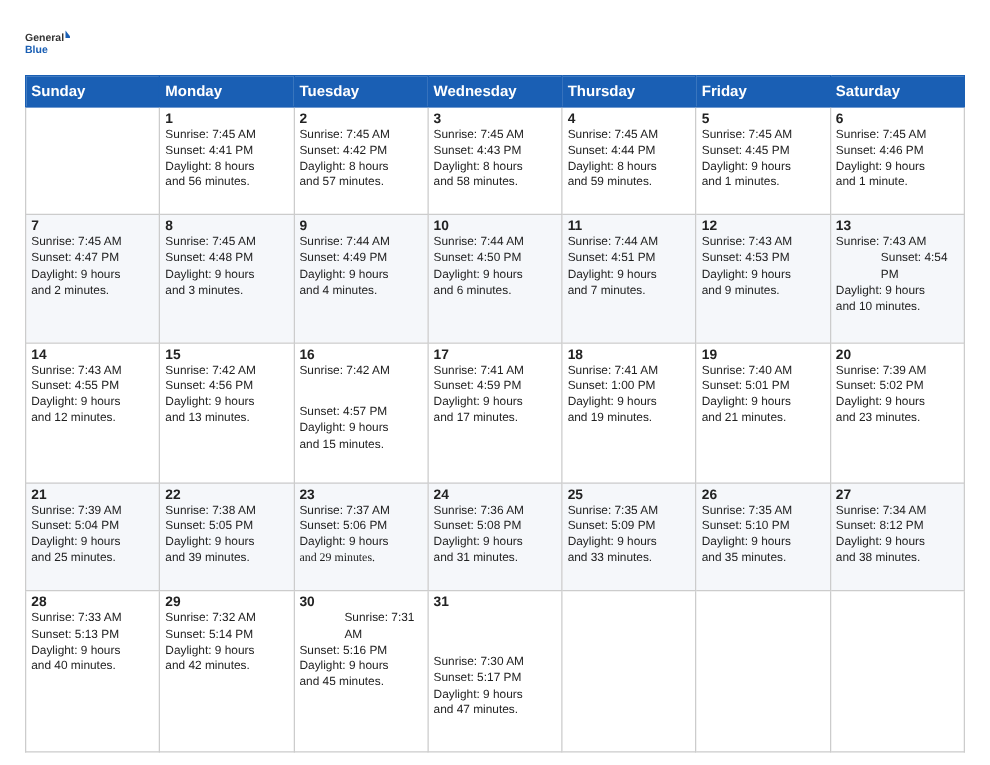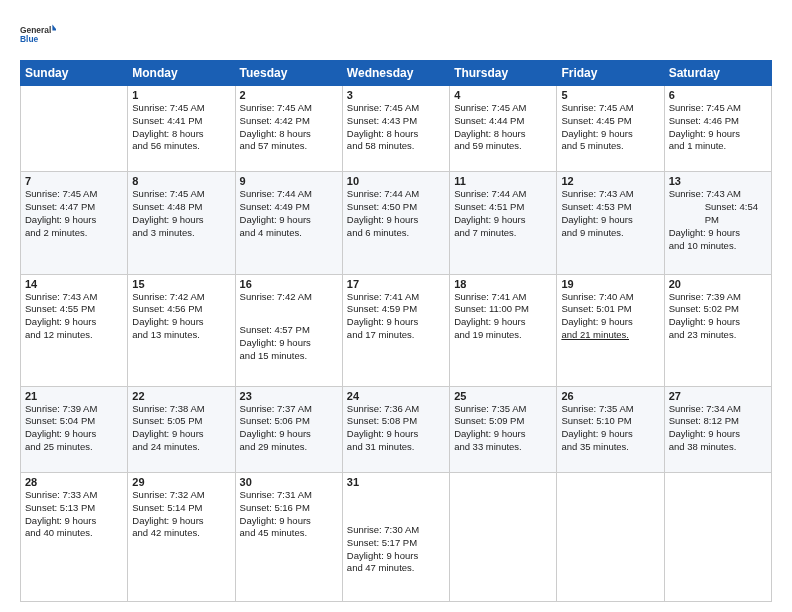--- a/index.html
+++ b/index.html
@@ -138,21 +138,21 @@
             <div style="line-height: 1.35;">Sunrise: 7:45 AM</div>
             <div style="line-height: 1.35;">Sunset: 4:44 PM</div>
             <div style="line-height: 1.35;">Daylight: 8 hours</div>
             <div style="line-height: 1.35;">and 59 minutes.</div>
           </td>
           <td>
             <span class="day-num">5</span>
             <div style="line-height: 1.35;">Sunrise: 7:45 AM</div>
             <div style="line-height: 1.35;">Sunset: 4:45 PM</div>
             <div style="line-height: 1.35;">Daylight: 9 hours</div>
-            <div style="line-height: 1.35;">and 5 minutes.</div>
+            <div style="line-height: 1.35;">and 1 minutes.</div>
           </td>
           <td>
             <span class="day-num">6</span>
             <div style="line-height: 1.35;">Sunrise: 7:45 AM</div>
             <div style="line-height: 1.35;">Sunset: 4:46 PM</div>
             <div style="line-height: 1.35;">Daylight: 9 hours</div>
             <div style="line-height: 1.35;">and 1 minute.</div>
           </td>
         </tr>
         <tr>
@@ -231,30 +231,30 @@
           <td>
             <span class="day-num">17</span>
             <div style="line-height: 1.35;">Sunrise: 7:41 AM</div>
             <div style="line-height: 1.35;">Sunset: 4:59 PM</div>
             <div style="line-height: 1.35;">Daylight: 9 hours</div>
             <div style="line-height: 1.35;">and 17 minutes.</div>
           </td>
           <td>
             <span class="day-num">18</span>
             <div style="line-height: 1.35;">Sunrise: 7:41 AM</div>
-            <div style="line-height: 1.35;">Sunset: 11:00 PM</div>
+            <div style="line-height: 1.35;">Sunset: 1:00 PM</div>
             <div style="line-height: 1.35;">Daylight: 9 hours</div>
             <div style="line-height: 1.35;">and 19 minutes.</div>
           </td>
           <td>
             <span class="day-num">19</span>
             <div style="line-height: 1.35;">Sunrise: 7:40 AM</div>
             <div style="line-height: 1.35;">Sunset: 5:01 PM</div>
             <div style="line-height: 1.35;">Daylight: 9 hours</div>
-            <div style="line-height: 1.35; text-decoration: underline;">and 21 minutes.</div>
+            <div style="line-height: 1.35;">and 21 minutes.</div>
           </td>
           <td>
             <span class="day-num">20</span>
             <div style="line-height: 1.35;">Sunrise: 7:39 AM</div>
             <div style="line-height: 1.35;">Sunset: 5:02 PM</div>
             <div style="line-height: 1.35;">Daylight: 9 hours</div>
             <div style="line-height: 1.35;">and 23 minutes.</div>
           </td>
         </tr>
         <tr>
@@ -263,28 +263,28 @@
             <div style="line-height: 1.35;">Sunrise: 7:39 AM</div>
             <div style="line-height: 1.35;">Sunset: 5:04 PM</div>
             <div style="line-height: 1.35;">Daylight: 9 hours</div>
             <div style="line-height: 1.35;">and 25 minutes.</div>
           </td>
           <td>
             <span class="day-num">22</span>
             <div style="line-height: 1.35;">Sunrise: 7:38 AM</div>
             <div style="line-height: 1.35;">Sunset: 5:05 PM</div>
             <div style="line-height: 1.35;">Daylight: 9 hours</div>
-            <div style="line-height: 1.35;">and 24 minutes.</div>
+            <div style="line-height: 1.35;">and 39 minutes.</div>
           </td>
           <td>
             <span class="day-num">23</span>
             <div style="line-height: 1.35;">Sunrise: 7:37 AM</div>
             <div style="line-height: 1.35;">Sunset: 5:06 PM</div>
             <div style="line-height: 1.35;">Daylight: 9 hours</div>
-            <div style="line-height: 1.35;">and 29 minutes.</div>
+            <div style="line-height: 1.35; font-family: Liberation Serif, serif;">and 29 minutes.</div>
           </td>
           <td>
             <span class="day-num">24</span>
             <div style="line-height: 1.35;">Sunrise: 7:36 AM</div>
             <div style="line-height: 1.35;">Sunset: 5:08 PM</div>
             <div style="line-height: 1.35;">Daylight: 9 hours</div>
             <div style="line-height: 1.35;">and 31 minutes.</div>
           </td>
           <td>
             <span class="day-num">25</span>
@@ -318,21 +318,21 @@
           </td>
           <td>
             <span class="day-num">29</span>
             <div style="line-height: 1.35;">Sunrise: 7:32 AM</div>
             <div style="line-height: 1.35;">Sunset: 5:14 PM</div>
             <div style="line-height: 1.35;">Daylight: 9 hours</div>
             <div style="line-height: 1.35;">and 42 minutes.</div>
           </td>
           <td>
             <span class="day-num">30</span>
-            <div style="line-height: 1.35;">Sunrise: 7:31 AM</div>
+            <div style="line-height: 1.35; margin-left: 36px;">Sunrise: 7:31 AM</div>
             <div style="line-height: 1.35;">Sunset: 5:16 PM</div>
             <div style="line-height: 1.35;">Daylight: 9 hours</div>
             <div style="line-height: 1.35;">and 45 minutes.</div>
           </td>
           <td>
             <span class="day-num">31</span>
             <div style="line-height: 1.35; margin-top: 36px;">Sunrise: 7:30 AM</div>
             <div style="line-height: 1.35;">Sunset: 5:17 PM</div>
             <div style="line-height: 1.35;">Daylight: 9 hours</div>
             <div style="line-height: 1.35;">and 47 minutes.</div>

